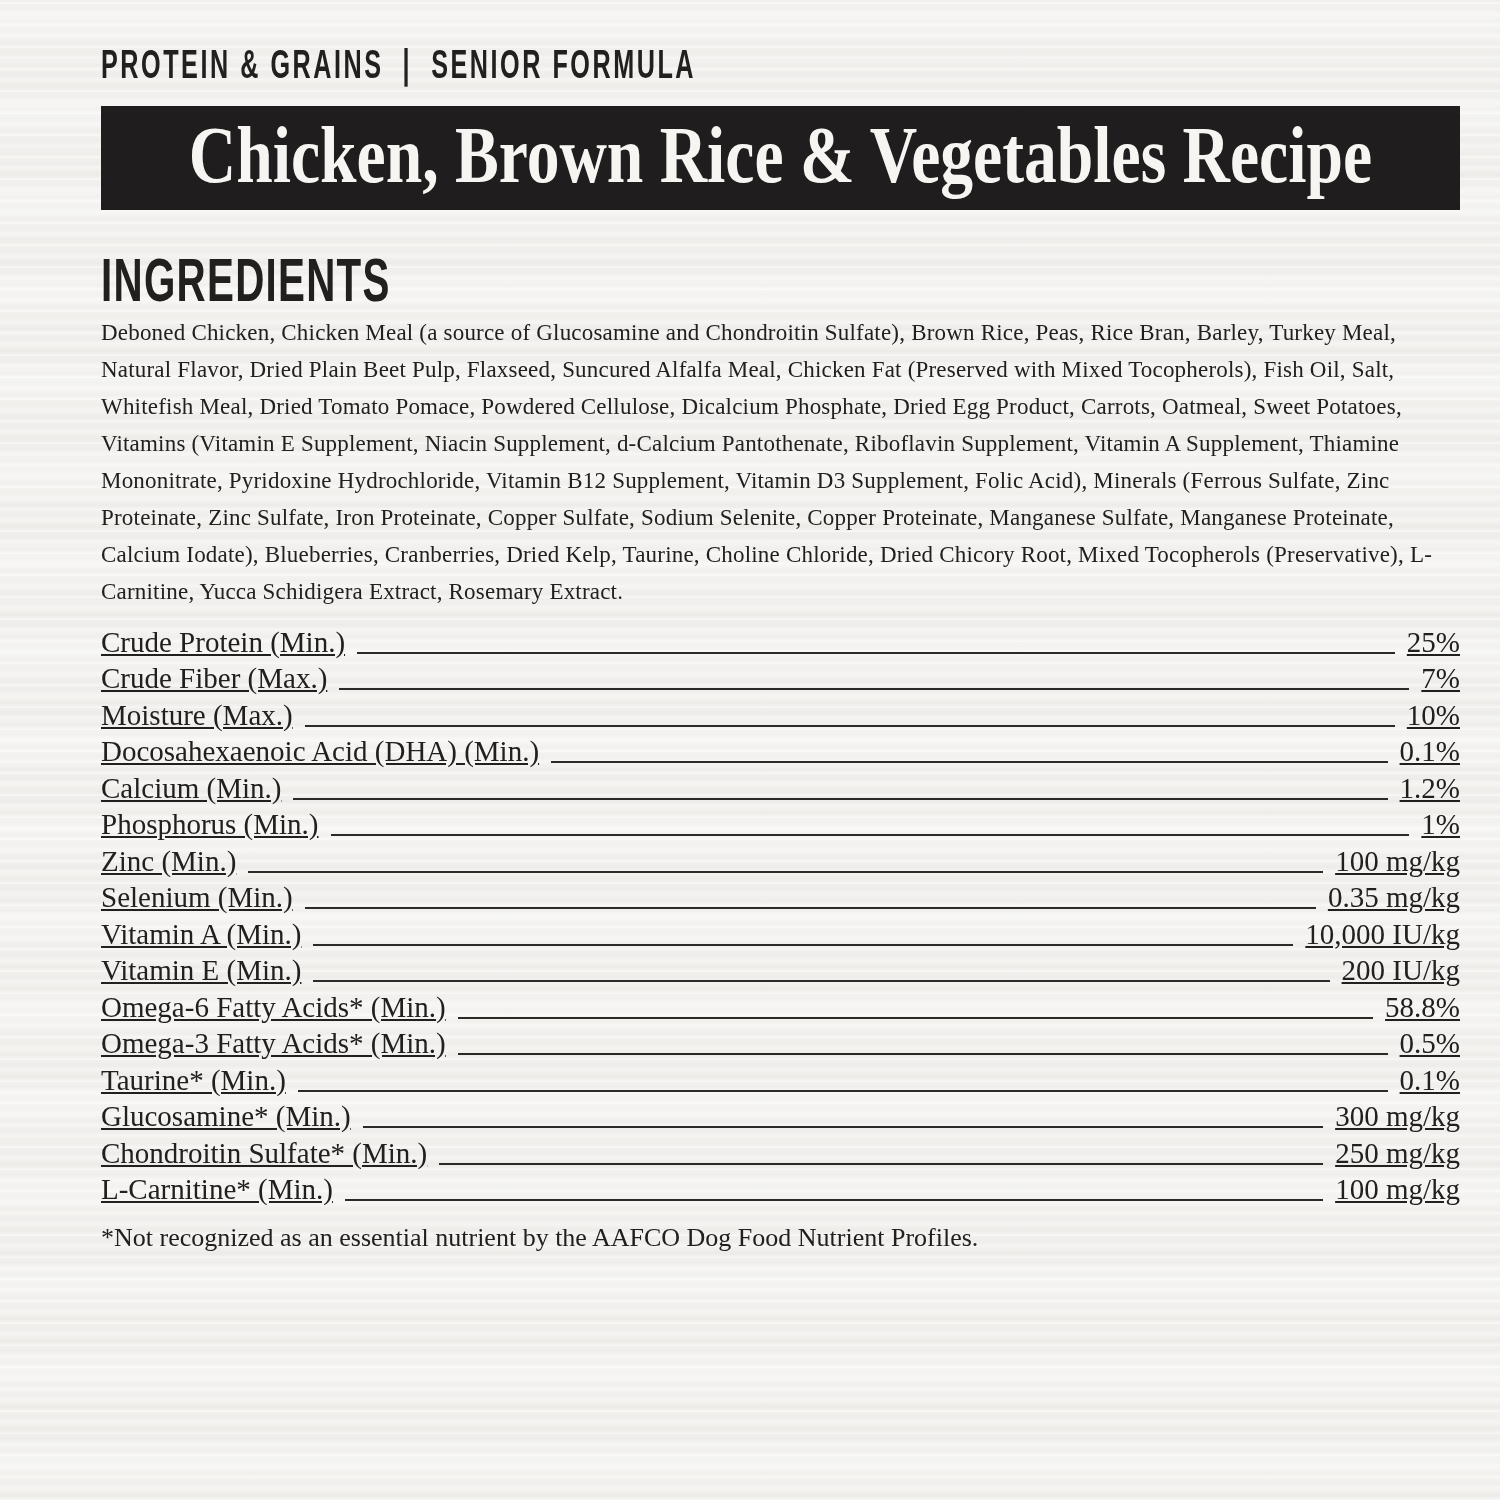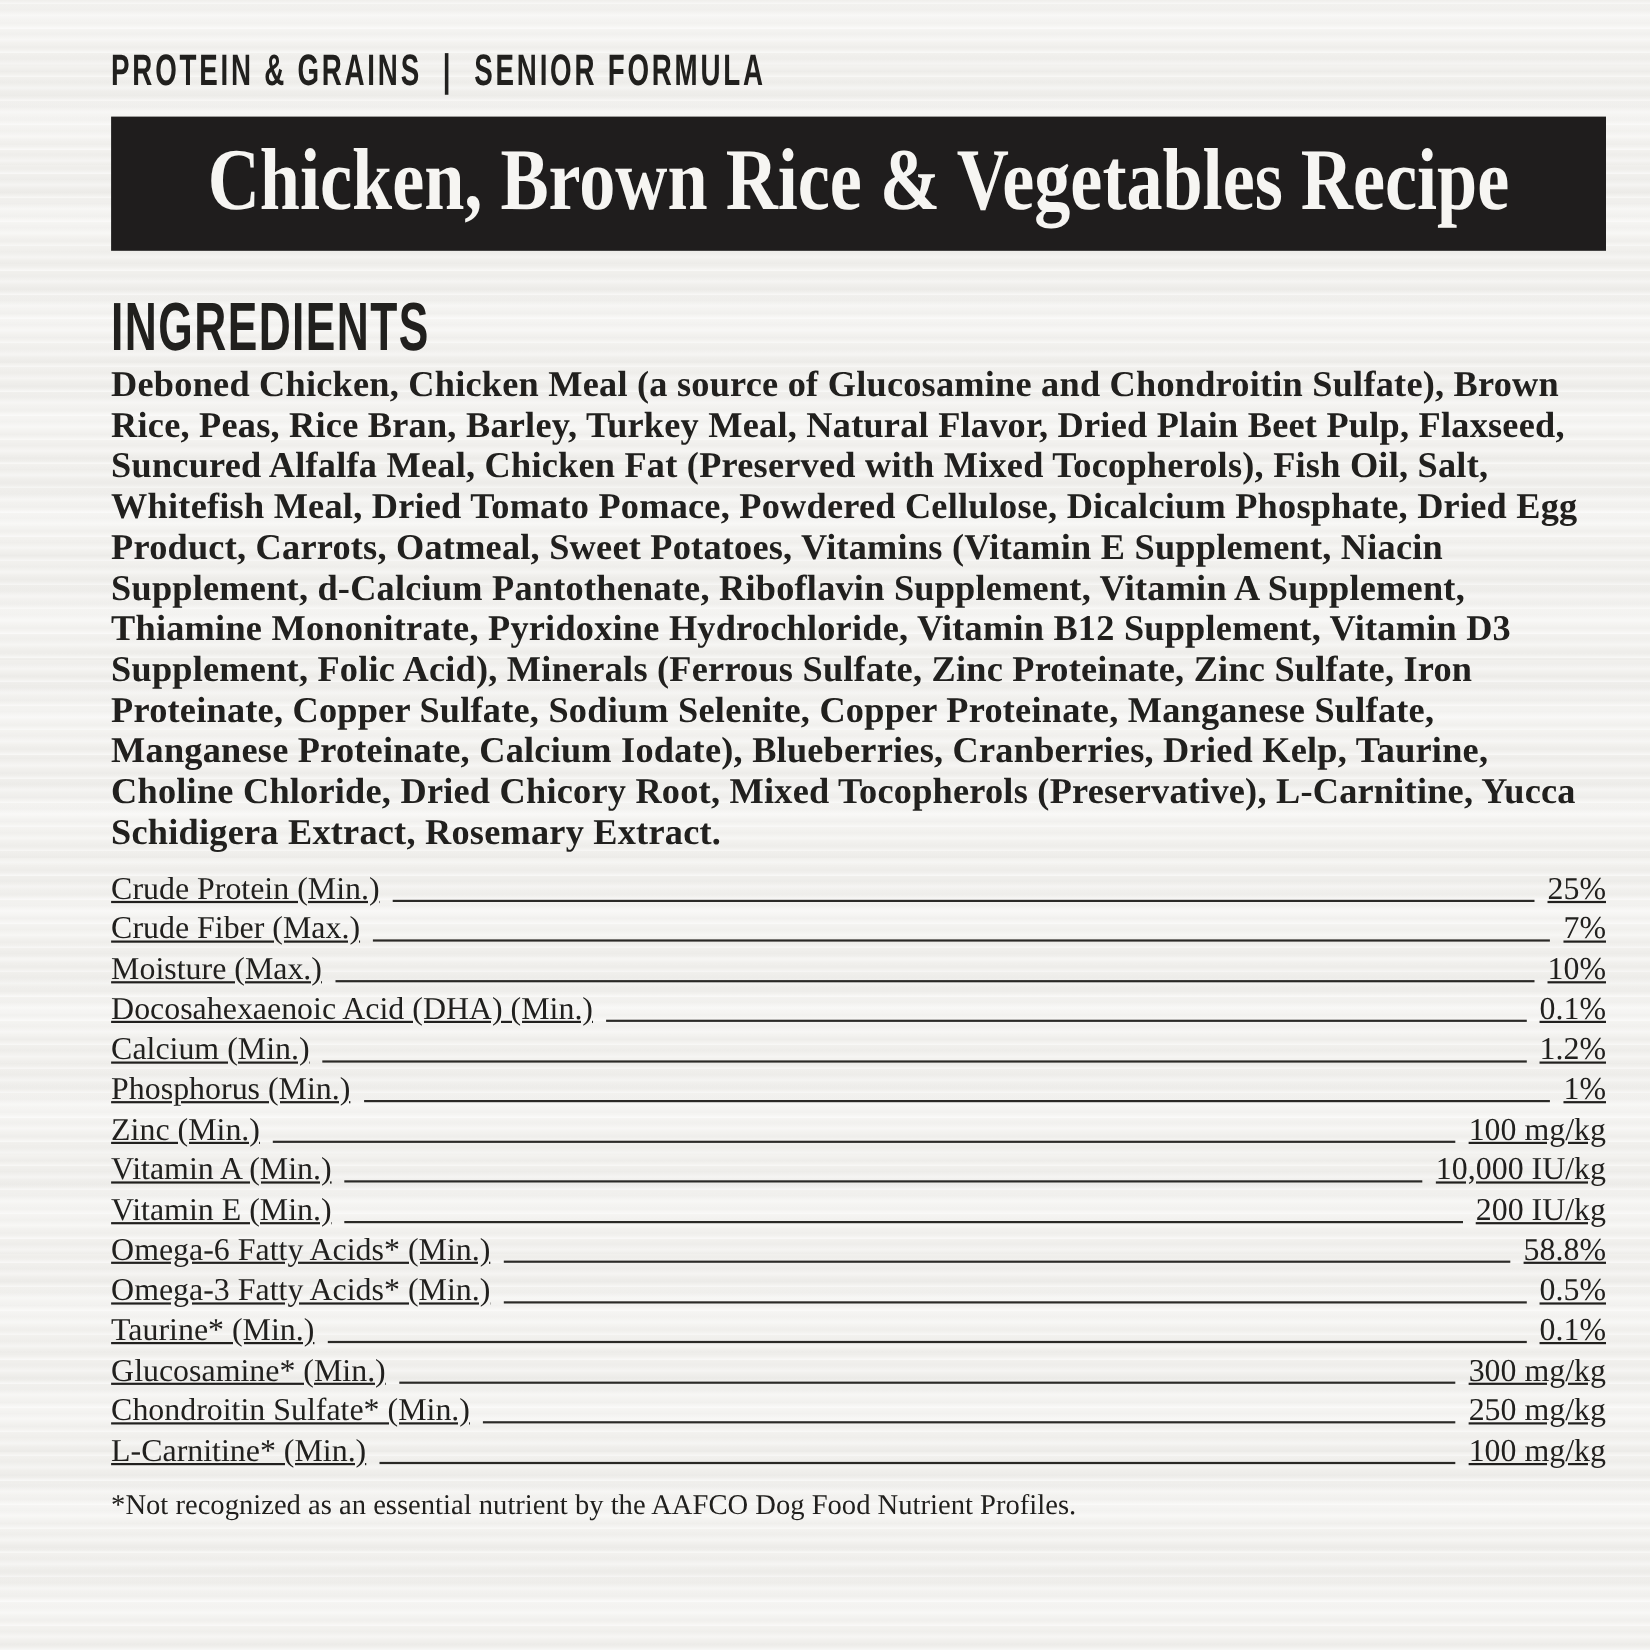--- a/index.html
+++ b/index.html
@@ -36,21 +36,21 @@
     letter-spacing:4px;
     white-space:pre;
     display:inline-block;
     transform:scaleX(0.63);
     transform-origin:0 50%;
     color:var(--ink);
   }
 
   .banner{
     margin-top:22px;
-    height:122px;
+    height:104px;
     background:var(--banner-background);
     display:flex;
     align-items:center;
     justify-content:center;
   }
   .banner-title{
     color:var(--banner-text);
     font-family:"Liberation Serif", serif;
     font-weight:700;
     font-size:80px;
@@ -74,26 +74,25 @@
     transform-origin:0 50%;
     white-space:nowrap;
     color:var(--ink);
   }
   .heading-row{display:block;}
   .heading-ingredients{margin-top:42px;}
   .heading-analysis{margin-top:30px;}
 
   .ingredients-text{
     margin-top:6px;
-    font-size:33px;
+    font-size:23px;
     line-height:37px;
     letter-spacing:0.2px;
     color:var(--ink);
     max-width:1385px;
-    font-weight:bold;
   }
 
   .analysis-table{margin-top:12px;}
   .analysis-row{
     display:flex;
     align-items:flex-end;
     height:36.5px;
     font-size:29px;
     line-height:34px;
     white-space:nowrap;
@@ -170,20 +169,25 @@
     <span class="row-leader"></span>
     <span class="row-value">1%</span>
   </div>
 
   <div class="analysis-row">
     <span class="row-label">Zinc (Min.)</span>
     <span class="row-leader"></span>
     <span class="row-value">100 mg/kg</span>
   </div>
 
+  <div class="analysis-row">
+    <span class="row-label">Selenium (Min.)</span>
+    <span class="row-leader"></span>
+    <span class="row-value">0.35 mg/kg</span>
+  </div>
 
   <div class="analysis-row">
     <span class="row-label">Vitamin A (Min.)</span>
     <span class="row-leader"></span>
     <span class="row-value">10,000 IU/kg</span>
   </div>
 
   <div class="analysis-row">
     <span class="row-label">Vitamin E (Min.)</span>
     <span class="row-leader"></span>

